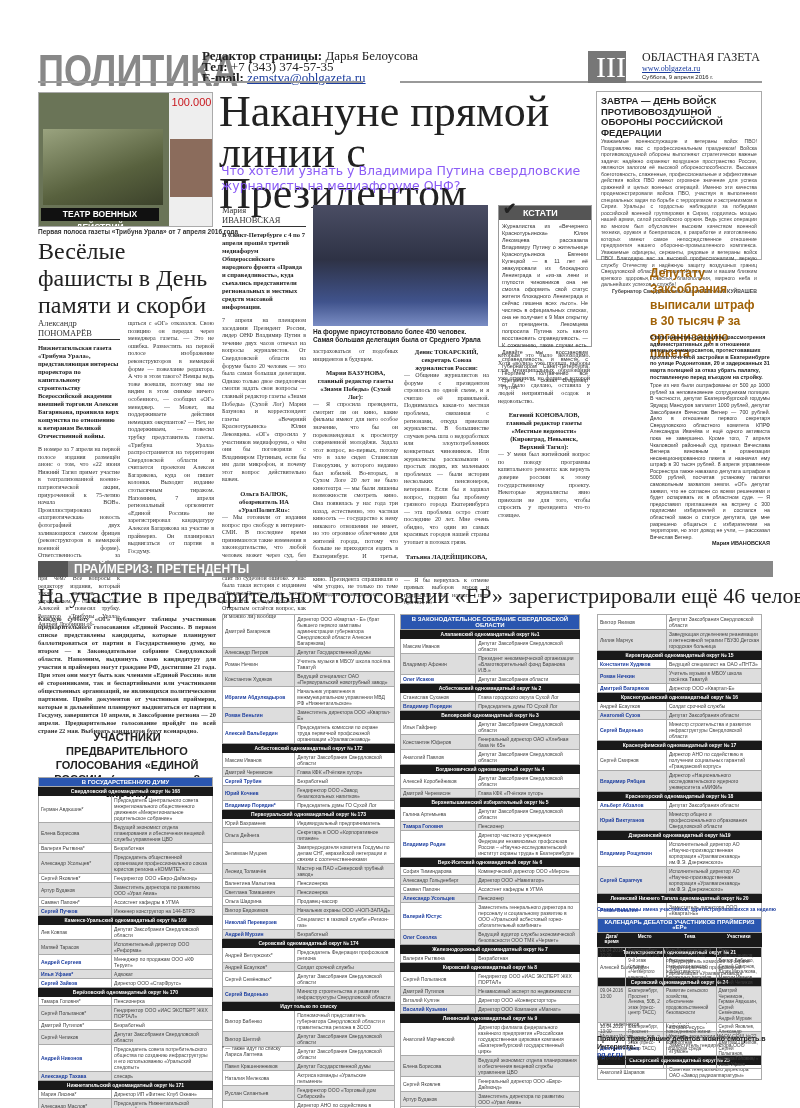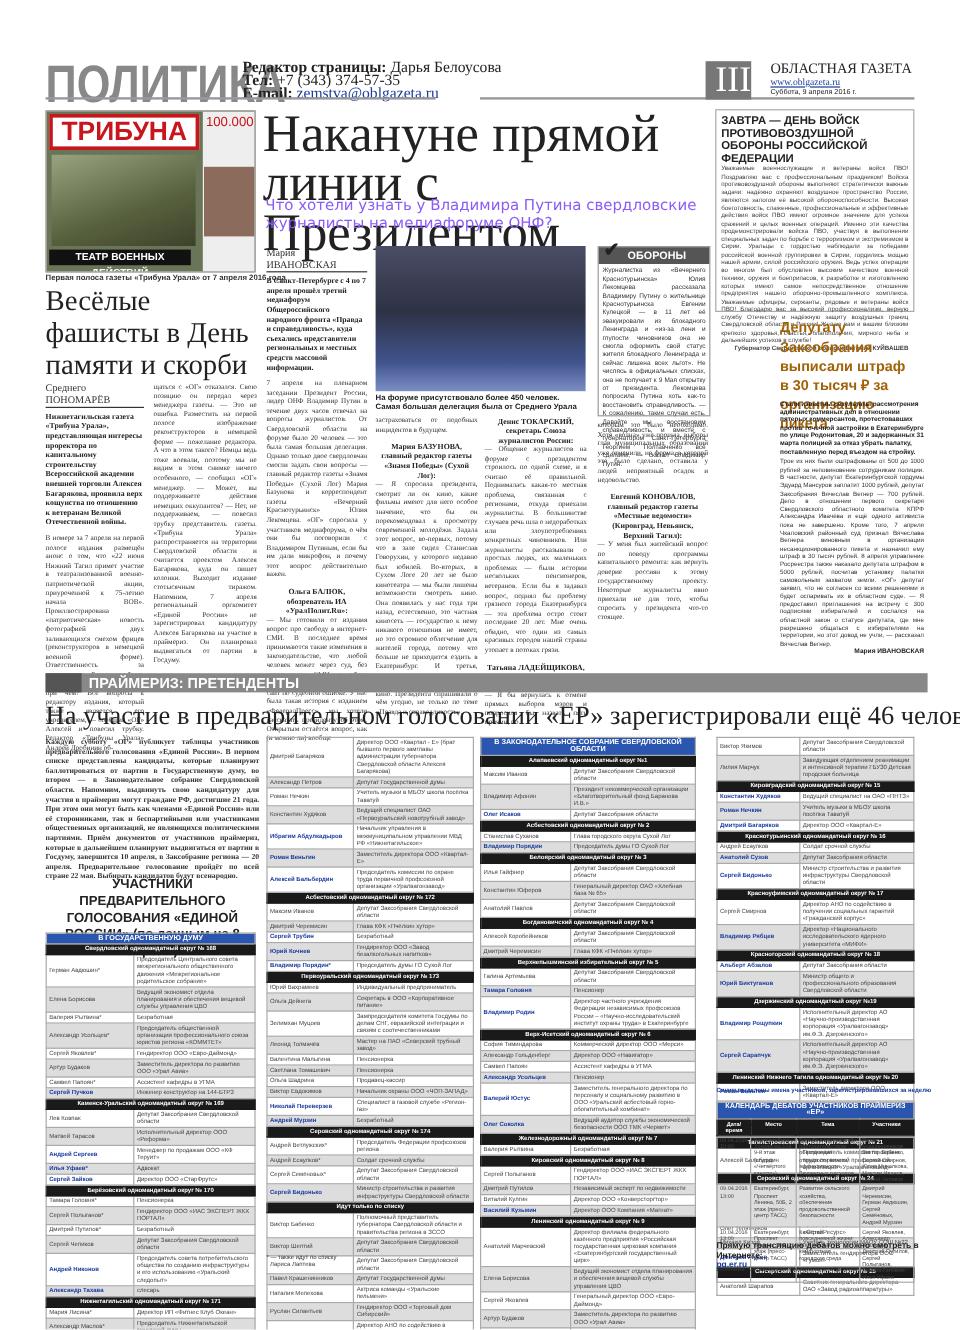--- a/index.html
+++ b/index.html
@@ -2,21 +2,21 @@
 <html><head>
 <meta charset="utf-8">
 <style>
 *{box-sizing:border-box;margin:0;padding:0}
 body{width:800px;height:1108px;background:#fff;font-family:"Liberation Serif",serif;color:#222;position:relative;overflow:hidden}
 .abs{position:absolute}
 .sans{font-family:"Liberation Sans",sans-serif}
 .hdr-title{left:38px;top:46px;font-family:"Liberation Sans",sans-serif;font-weight:bold;font-size:44px;color:#888;letter-spacing:0;transform:scaleX(0.82);transform-origin:left}
 .hdr-info{left:202px;top:50px;font-size:13px;line-height:11px}
 .hdr-info b{font-weight:bold}
-.hdr-info a{color:#1a3c9e;}
+.hdr-info a{color:#1a3c9e;text-decoration:underline}
 .hdr-rule{left:38px;top:81px;width:325px;height:2px;background:#999}
 .hdr-rule2{left:400px;top:81px;width:362px;height:2px;background:#999}
 .page-num{left:588px;top:51px;width:38px;height:32px;background:#777;color:#fff;font-size:30px;text-align:right;line-height:32px;font-family:"Liberation Serif",serif}
 .paper-name{left:642px;top:50px;font-size:12px}
 .paper-url{left:642px;top:64px;font-size:8px;color:#1a3c9e;text-decoration:underline}
 .paper-date{left:642px;top:74px;font-size:6px;font-family:"Liberation Sans",sans-serif}
 .tribuna{left:38px;top:92px;width:175px;height:135px;background:#6a7457;border:1px solid #aaa;overflow:hidden}
 .tribuna .logo{position:absolute;left:2px;top:2px;width:125px;height:30px;background:#fff;border:3px solid #c8161d}
 .tribuna .logo span{display:block;color:#c8161d;font-family:"Liberation Sans",sans-serif;font-weight:bold;font-size:22px;text-align:center;line-height:24px}
 .tribuna .right{position:absolute;left:130px;top:0;width:45px;height:135px;background:#eee}
@@ -77,32 +77,29 @@
 </div>
 <div class="abs hdr-rule"></div>
 <div class="abs hdr-rule2"></div>
 <div class="abs page-num">III</div>
 <div class="abs paper-name">ОБЛАСТНАЯ ГАЗЕТА</div>
 <div class="abs paper-url">www.oblgazeta.ru</div>
 <div class="abs paper-date">Суббота, 9 апреля 2016 г.</div>
 
 <div class="abs tribuna">
   <div class="scene"></div>
-  <div class="logo">
-      <span>ТРИБУНА</span>
-    </div>
   <div class="right"></div>
   <div class="big">100.000</div>
   <div class="pic"></div>
   <div class="banner">ТЕАТР ВОЕННЫХ ДЕЙСТВИЙ</div>
 </div>
 <div class="abs tribuna-cap">Первая полоса газеты «Трибуна Урала» от 7 апреля 2016 года</div>
 <div class="abs h-left">Весёлые фашисты в День памяти и скорби</div>
 <div class="abs" style="left:38px;top:318px;width:82px">
-  <div class="byline">Среднего ПОНОМАРЁВ</div>
+  <div class="byline">Александр ПОНОМАРЁВ</div>
   <div class="lead" style="margin-top:4px">Нижнетагильская газета «Трибуна Урала», представляющая интересы проректора по капитальному строительству Всероссийской академии внешней торговли Алексея Багарякова, проявила верх кощунства по отношению к ветеранам Великой Отечественной войны.</div>
   <div class="body" style="margin-top:6px">В номере за 7 апреля на первой полосе издания размещён анонс о том, что «22 июня Нижний Тагил примет участие в театрализованной военно-патриотической акции, приуроченной к 75-летию начала ВОВ». Проиллюстрирована «патриотическая» новость фотографией двух заливающихся смехом фрицев (реконструкторов в немецкой военной форме). Ответственность за случившееся Багаряков брать на себя отказался. — Я здесь при чём? Все вопросы к редактору издания, который также является его учредителем, — сообщил «ОГ» Алексей и повесил трубку. Редактор «Трибуны Урала» Андрей Дробинин об-</div>
 </div>
 <div class="abs body" style="left:128px;top:320px;width:86px">щаться с «ОГ» отказался. Свою позицию он передал через менеджера газеты. — Это не ошибка. Разместить на первой полосе изображение реконструкторов в немецкой форме — пожелание редактора. А что в этом такого? Немцы ведь тоже воевали, поэтому мы не видим в этом снимке ничего особенного, — сообщил «ОГ» менеджер. — Может, вы поддерживаете действия немецких оккупантов? — Нет, не поддерживаем, — повесил трубку представитель газеты. «Трибуна Урала» распространяется на территории Свердловской области и считается проектом Алексея Багарякова, куда он пишет колонки. Выходит издание стотысячным тиражом. Напомним, 7 апреля региональный оргкомитет «Единой России» не зарегистрировал кандидатуру Алексея Багарякова на участие в праймериз. Он планировал выдвигаться от партии в Госдуму.</div>
 
 <div class="abs h-main">Накануне прямой линии с Президентом</div>
 <div class="abs sub-main">Что хотели узнать у Владимира Путина свердловские журналисты на медиафоруме ОНФ?</div>
 <div class="abs" style="left:222px;top:205px;width:84px">
   <div class="byline">Мария ИВАНОВСКАЯ</div>
   <div class="lead" style="margin-top:4px">В Санкт-Петербурге с 4 по 7 апреля прошёл третий медиафорум Общероссийского народного фронта «Правда и справедливость», куда съехались представители региональных и местных средств массовой информации.</div>
@@ -117,21 +114,21 @@
   <div class="lead" style="margin-top:6px;text-align:center">Мария БАЗУНОВА, главный редактор газеты «Знамя Победы» (Сухой Лог):</div>
   <div class="body">— Я спросила президента, смотрит ли он кино, какие фильмы имеют для него особое значение, что бы он порекомендовал к просмотру современной молодёжи. Задала этот вопрос, во-первых, потому что в зале сидел Станислав Говорухин, у которого недавно был юбилей. Во-вторых, в Сухом Логе 20 лет не было кинотеатра — мы были лишены возможности смотреть кино. Она появилась у нас года три назад, естественно, это частная киносеть — государство к нему никакого отношения не имеет, но это огромное облегчение для жителей города, потому что больше не приходится ездить в Екатеринбург. И третья, наверное, основная, причина — потому что у нас в России — Год кино. Президента спрашивали о чём угодно, не только по теме «Правда и справедливость».</div>
 </div>
 <div class="abs" style="left:404px;top:348px;width:85px">
   <div class="lead" style="text-align:center">Денис ТОКАРСКИЙ, секретарь Союза журналистов России:</div>
   <div class="body">— Общение журналистов на форуме с президентом строилось по одной схеме, и я считаю её правильной. Поднималась какая-то местная проблема, связанная с регионами, откуда приехали журналисты. В большинстве случаев речь шла о недоработках или злоупотреблениях конкретных чиновников. Или журналисты рассказывали о простых людях, их маленьких проблемах — были истории нескольких пенсионеров, ветеранов. Если бы я задавал вопрос, поднял бы проблему грязного города Екатеринбурга — эта проблема остро стоит последние 20 лет. Мне очень обидно, что один из самых красивых городов нашей страны утопает в потоках грязи.</div>
   <div class="lead" style="margin-top:6px;text-align:center">Татьяна ЛАДЕЙЩИКОВА, главный редактор «Заречен­ской ярмарки» (Заречный):</div>
   <div class="body">— Я бы вернулась к отмене прямых выборов мэров и попросила бы назвать пять причин, по</div>
 </div>
 <div class="abs kstati">
-  <div class="kstati-h"><span class="chk">✔</span><span>ОБОРОНЫ</span></div>
+  <div class="kstati-h"><span class="chk">✔</span><span>КСТАТИ</span></div>
   <div class="body sans" style="padding:3px;font-size:5.4px;line-height:7px">Журналистка из «Вечернего Краснотурьинска» Юлия Лекомцева рассказала Владимиру Путину о жительнице Краснотурьинска Евгении Кулецкой — в 11 лет её эвакуировали из блокадного Ленинграда и «из-за лени и глупости чиновников она не смогла оформить свой статус жителя блокадного Ленинграда и сейчас лишена всех льгот». Не числясь в официальных списках, она не получает к 9 Мая открытку от президента. Лекомцева попросила Путина хоть как-то восстановить справедливость. — К сожалению, такие случаи есть. Давайте мы восстановим справедливость, и вместе с губернатором Санкт-Петербурга Георгием Полтавченко всё сделаем, — сказал Владимир Путин.</div>
 </div>
 <div class="abs" style="left:498px;top:352px;width:92px">
   <div class="body">которым это было необходимо. Хотя «волна» уже прошла, выборы глав муниципальных образований уже отменили, но форма, в которой это было сделано, оставила у людей неприятный осадок и недовольство.</div>
   <div class="lead" style="margin-top:6px;text-align:center">Евгений КОНОВАЛОВ, главный редактор газеты «Местные ведомости» (Кировград, Невьянск, Верхний Тагил):</div>
   <div class="body">— У меня был житейский вопрос по поводу программы капитального ремонта: как вернуть доверие россиян к этому государственному проекту. Некоторые журналисты явно приехали не для того, чтобы спросить у президента что-то стоящее.</div>
 </div>
 
 <div class="abs pvo">
   <h3>ЗАВТРА — ДЕНЬ ВОЙСК ПРОТИВОВОЗДУШНОЙ ОБОРОНЫ РОССИЙСКОЙ ФЕДЕРАЦИИ</h3>

